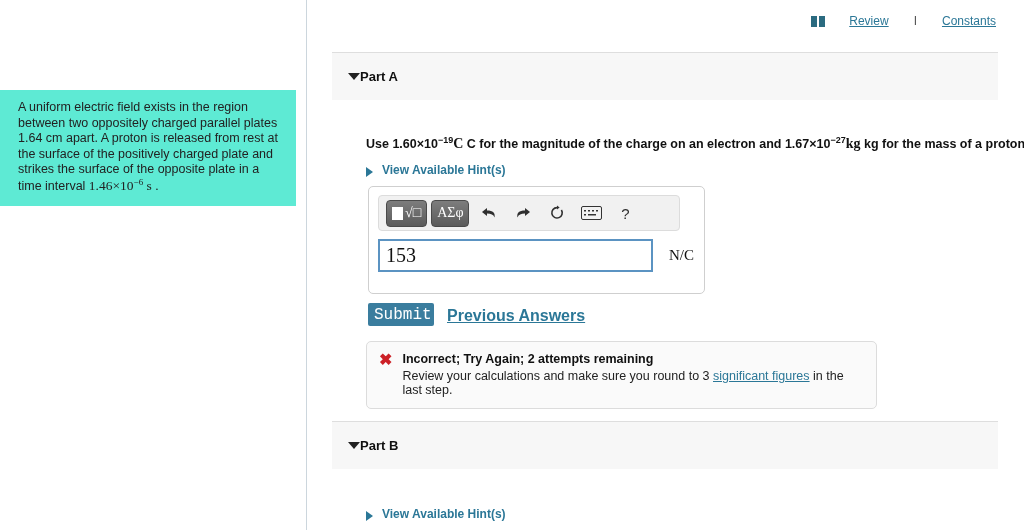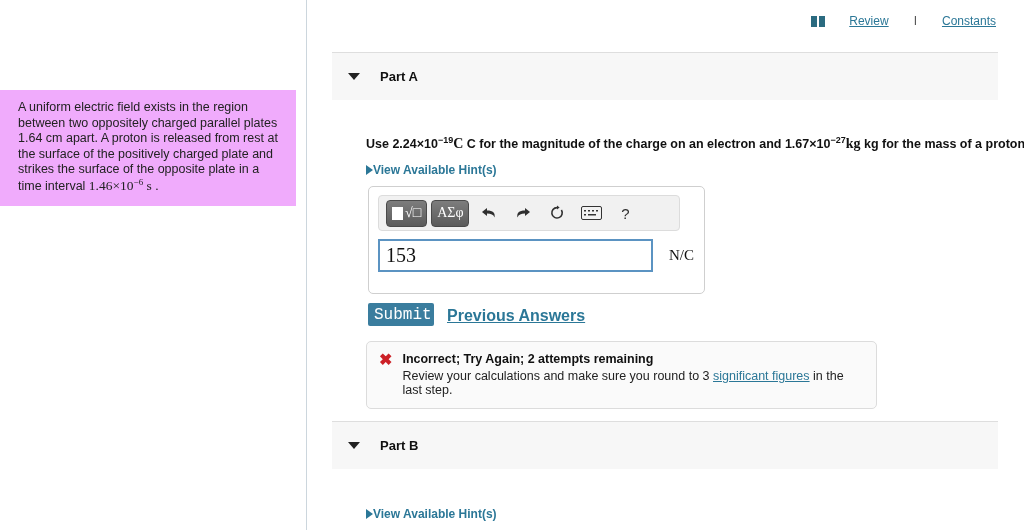--- a/index.html
+++ b/index.html
@@ -30,21 +30,21 @@
     background: #ffffff;
     border-right: 1px solid #ccd6dd;
     box-sizing: border-box;
   }
   .problem-box {
     position: absolute;
     left: 0;
     top: 90px;
     width: 296px;
     box-sizing: border-box;
-    background: #f0abfc;
+    background: #5eead4;
     padding: 10px 16px 12px 18px;
     font-size: 12.5px;
     line-height: 15.5px;
     color: #222;
   }
   .problem-box .math-unit { font-family: "Liberation Serif", serif; font-size: 13.5px; }
   sup { font-size: 9px; line-height: 0; }
 
   
   .right-col {
@@ -99,21 +99,20 @@
   }
   .caret {
     width: 0; height: 0;
     margin-left: 16px;
     border-left: 6px solid transparent;
     border-right: 6px solid transparent;
     border-top: 7px solid #222;
     cursor: pointer;
   }
   .part-title {
-    margin-left: 20px;
     font-size: 13px;
     font-weight: bold;
     color: #111;
   }
 
   .body-text {
     position: absolute;
     left: 60px;
     font-size: 12.5px;
     color: #222;
@@ -125,22 +124,22 @@
     font-weight: bold;
     color: #111;
     white-space: nowrap;
   }
   .bold-line .serif { font-family: "Liberation Serif", serif; font-weight: bold; font-size: 14px; }
 
   .hint-link {
     position: absolute;
     left: 58px;
     display: flex;
-    align-items: center;
-    gap: 0;
+    align-items: flex-end;
+    gap: 9px;
     cursor: pointer;
   }
   .hint-tri {
     width: 0; height: 0;
     border-top: 5px solid transparent;
     border-bottom: 5px solid transparent;
     border-left: 7px solid #2b7797;
   }
   .hint-label {
     font-size: 12px;
@@ -329,21 +328,21 @@
       <a>Constants</a>
     </div>
 
     <div class="part-header" style="top:52px;">
       <div class="caret"></div>
       <div class="part-title">Part A</div>
     </div>
 
 
     <div class="bold-line" style="top:136px;">
-      <span>Use 2.24×10</span><sup>−19</sup><span class="serif">C</span><span> C for the magnitude of the charge on an electron and 1.67×10</span><sup>−27</sup><span class="serif">kg</span><span> kg for the mass of a proton.</span>
+      <span>Use 1.60×10</span><sup>−19</sup><span class="serif">C</span><span> C for the magnitude of the charge on an electron and 1.67×10</span><sup>−27</sup><span class="serif">kg</span><span> kg for the mass of a proton.</span>
     </div>
 
     <div class="hint-link" style="top:163px;">
       <span class="hint-tri"></span>
       <span class="hint-label">View Available Hint(s)</span>
     </div>
 
     <div class="answer-box">
       <div class="mathbar">
         <div class="gbtn tmpl">

